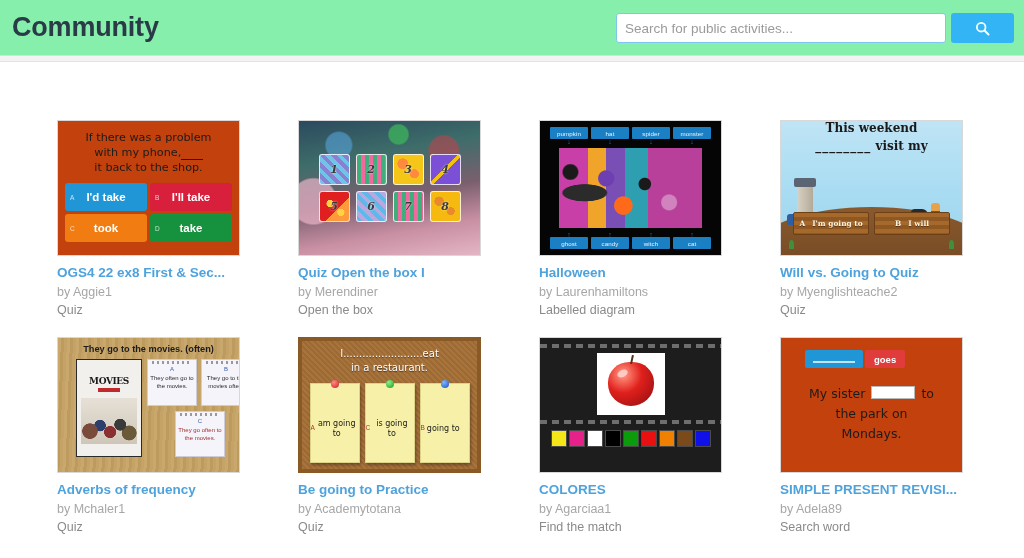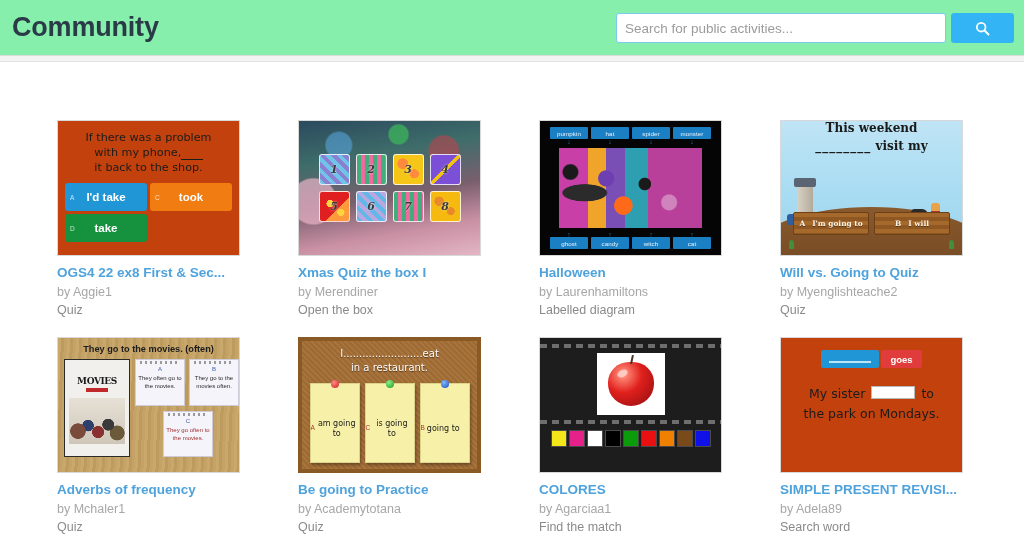--- a/index.html
+++ b/index.html
@@ -216,21 +216,21 @@
     color: #fff6e6; font-size: 7.4px; font-weight: bold;
     font-family: "DejaVu Serif", serif;
     display: flex; align-items: center; justify-content: center; gap: 7px;
     text-shadow: 0 1px 0 rgba(0,0,0,.4);
   }
   .t4 .sign b { font-weight: bold; }
 
   
   .t5 {
     background: repeating-linear-gradient(92deg,#c9a86e 0 3px,#bd9a5d 3px 6px,#c5a367 6px 9px);
-    padding: 6px 6px; position: relative;
+    padding: 6px 18px; position: relative;
   }
   .t5 .head { text-align: center; font-size: 9.2px; color: #1c1c1c; font-weight: bold; margin-bottom: 5px; }
   .t5 .body { display: flex; gap: 5px; }
   .t5 .poster {
     width: 66px; height: 98px; background: #f2f0ec; border: 1.5px solid #2a2a2a;
     padding: 4px; display: flex; flex-direction: column; align-items: center;
   }
   .t5 .poster .pt { font-size: 9px; font-weight: bold; color: #1a1a1a; font-family: "DejaVu Serif", serif; margin-top: 12px; letter-spacing: -.4px; }
   .t5 .poster .pbar { width: 22px; height: 4px; background: #c02a2a; margin-top: 2px; }
   .t5 .poster .ppl {
@@ -287,21 +287,21 @@
     width: 68px; height: 62px; background: #fff; margin: 3px 0;
     display: flex; align-items: center; justify-content: center;
   }
   .t7 .apple { width: 46px; height: 44px; border-radius: 48% 48% 52% 52%; background: radial-gradient(circle at 33% 28%, #ff8a78 0 6%, #e0201c 42%, #8c0d10 100%); position: relative; }
   .t7 .apple::before { content:""; position:absolute; top:-7px; left:52%; width:2px; height:9px; background:#4a3520; transform: rotate(12deg); }
   .t7 .apple::after { content:""; position:absolute; top:18%; left:20%; width:11px; height:7px; border-radius:50%; background: rgba(255,255,255,.55); transform: rotate(-25deg); }
   .t7 .swatches { display: flex; gap: 2px; margin-top: 4px; }
   .t7 .sw { width: 16px; height: 17px; border: 1px solid #4a4a4a; }
 
   
-  .t8 { padding: 12px 18px; display: flex; flex-direction: column; align-items: center; }
+  .t8 { padding: 12px 24px; display: flex; flex-direction: column; align-items: flex-start; }
   .t8 .tiles { display: flex; gap: 2px; }
   .t8 .tile-blank { width: 58px; height: 18px; background: #2196d6; border-radius: 2px; position: relative; }
   .t8 .tile-blank::after { content:""; position:absolute; left:8px; right:8px; bottom:5px; height:2px; background:#bfe4f5; }
   .t8 .tile-word {
     height: 18px; background: #e03c3c; border-radius: 2px; color: #fff;
     font-size: 9.5px; font-weight: bold; padding: 0 9px;
     display: flex; align-items: center; justify-content: center;
   }
   .t8 .sent { margin-top: 16px; font-size: 12.5px; color: #1c1c1c; line-height: 1.6; text-align: center; font-family: "DejaVu Sans", sans-serif; }
   .t8 .gap { display: inline-block; width: 44px; height: 13px; border: 1px solid #b8b8b8; background: #fff; vertical-align: -1px; margin: 0 2px; }
@@ -333,20 +333,24 @@
       <div class="q">
         <span>If there was a problem</span><br>
         <span>with my phone,</span><u>&nbsp;</u><br>
         <span>it back to the shop.</span>
       </div>
       <div class="opts">
         <div class="opt" style="background:#2196d6">
           <i>A</i>
           <span>I'd take</span>
         </div>
+        <div class="opt" style="background:#d81f3c">
+          <i>B</i>
+          <span>I'll take</span>
+        </div>
         <div class="opt" style="background:#f07c12">
           <i>C</i>
           <span>took</span>
         </div>
         <div class="opt" style="background:#16923f">
           <i>D</i>
           <span>take</span>
         </div>
       </div>
     </div>
@@ -361,21 +365,21 @@
         <div class="bx bx1">1</div>
         <div class="bx bx2">2</div>
         <div class="bx bx3">3</div>
         <div class="bx bx4">4</div>
         <div class="bx bx5">5</div>
         <div class="bx bx6">6</div>
         <div class="bx bx7">7</div>
         <div class="bx bx8">8</div>
       </div>
     </div>
-    <a class="card-title" href="#">Xmas Quiz the box I</a>
+    <a class="card-title" href="#">Quiz Open the box I</a>
     <div class="card-author">by Merendiner</div>
     <div class="card-type">Open the box</div>
   </div>
 
   <div class="card">
     <div class="thumb t3">
       <div class="row">
         <div class="lab">pumpkin</div>
         <div class="lab">hat</div>
         <div class="lab">spider</div>

